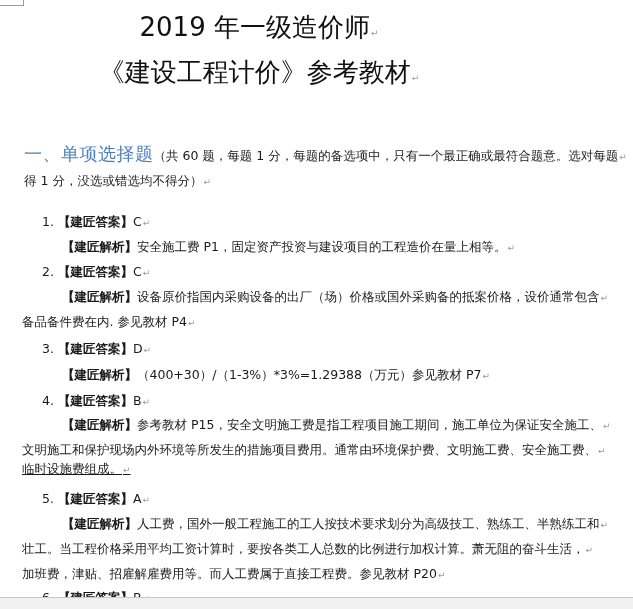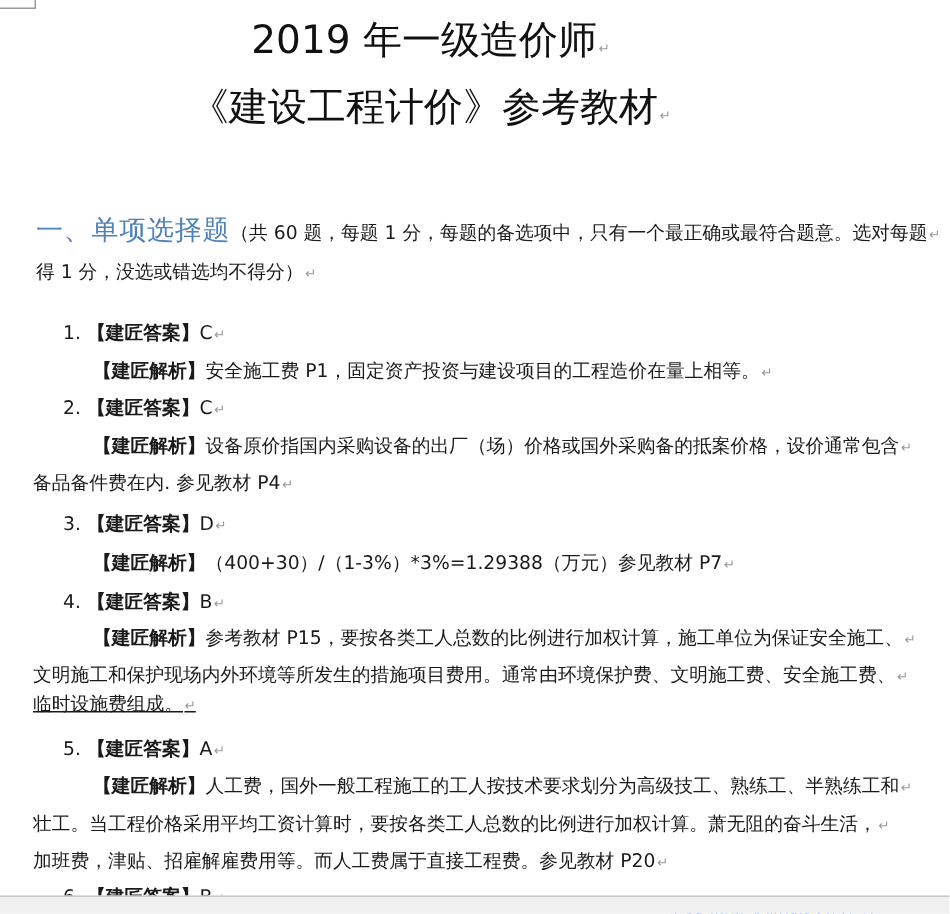--- a/index.html
+++ b/index.html
@@ -26,21 +26,20 @@
     }
     .title {
       position: absolute;
       left: 0;
       width: 518px;
       text-align: center;
       font-size: 26px;
       line-height: 30px;
       color: #111;
       white-space: nowrap;
-      margin-left: 28px;
     }
     .title.l1 { top: 12px; }
     .title.l2 { top: 57px; }
     .pmark {
       font-size: 9px;
       color: #9a9a9a;
       vertical-align: baseline;
       margin-left: 1px;
     }
     .line {
@@ -118,21 +117,21 @@
 </div>
 <div class="line" style="left:62px; top:366px;">
   <span class="bracket">【建匠解析】</span><span>（400+30）/（1-3%）*3%=1.29388（万元）参见教材 P7</span><span class="pmark">↵</span>
 </div>
 
 <div class="line" style="left:42px; top:392px;">
   <span>4.</span>
   <span class="bracket">【建匠答案】</span><span>B</span><span class="pmark">↵</span>
 </div>
 <div class="line" style="left:62px; top:416px;">
-  <span class="bracket">【建匠解析】</span><span>参考教材 P15，要按各类工人总数的比例进行加权计算，施工单位为保证安全施工、</span><span class="pmark">↵</span>
+  <span class="bracket">【建匠解析】</span><span>参考教材 P15，安全文明施工费是指工程项目施工期间，施工单位为保证安全施工、</span><span class="pmark">↵</span>
 </div>
 <div class="line" style="left:22px; top:441px;">
   <span>文明施工和保护现场内外环境等所发生的措施项目费用。通常由环境保护费、文明施工费、安全施工费、</span><span class="pmark">↵</span>
 </div>
 <div class="line" style="left:22px; top:460px;text-decoration:underline;">
   <span>临时设施费组成。</span><span class="pmark">↵</span>
 </div>
 
 <div class="line" style="left:42px; top:490px;">
   <span>5.</span>

